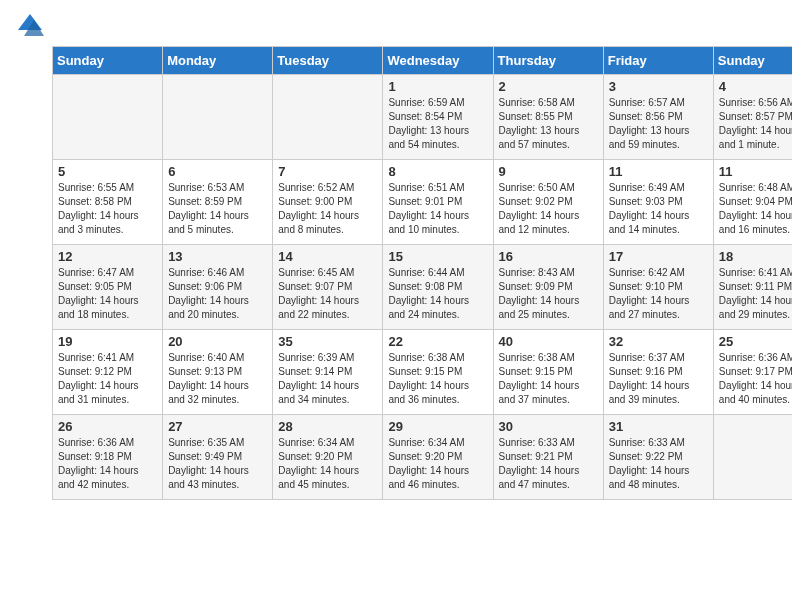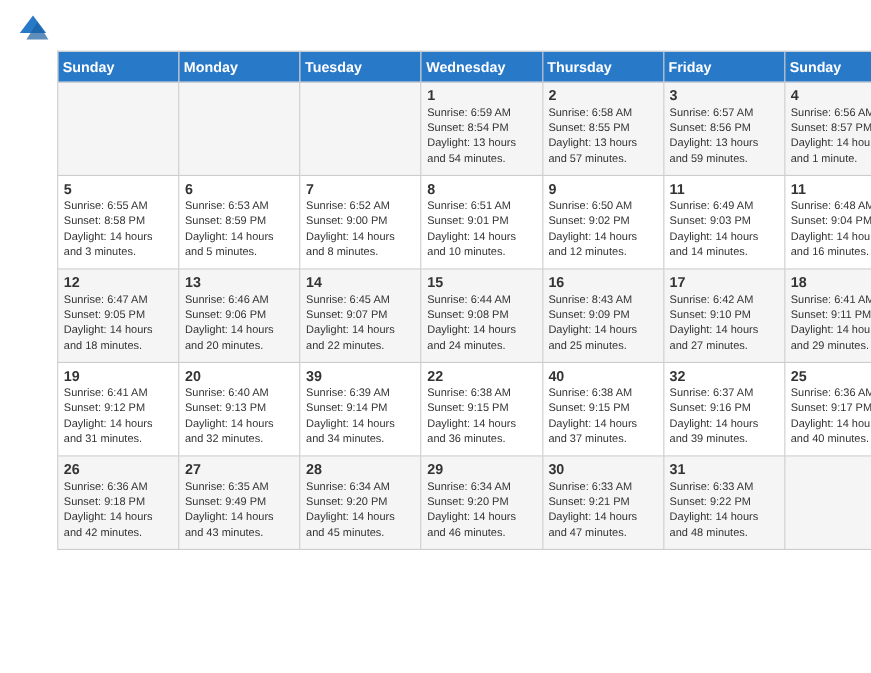--- a/index.html
+++ b/index.html
@@ -269,21 +269,21 @@
 and 31 minutes.</div>
         </td>
         <td>
           <span class="day-num">20</span>
           <div class="cell-info">Sunrise: 6:40 AM
 Sunset: 9:13 PM
 Daylight: 14 hours
 and 32 minutes.</div>
         </td>
         <td>
-          <span class="day-num">39</span>
+          <span class="day-num">35</span>
           <div class="cell-info">Sunrise: 6:39 AM
 Sunset: 9:14 PM
 Daylight: 14 hours
 and 34 minutes.</div>
         </td>
         <td>
           <span class="day-num">22</span>
           <div class="cell-info">Sunrise: 6:38 AM
 Sunset: 9:15 PM
 Daylight: 14 hours

